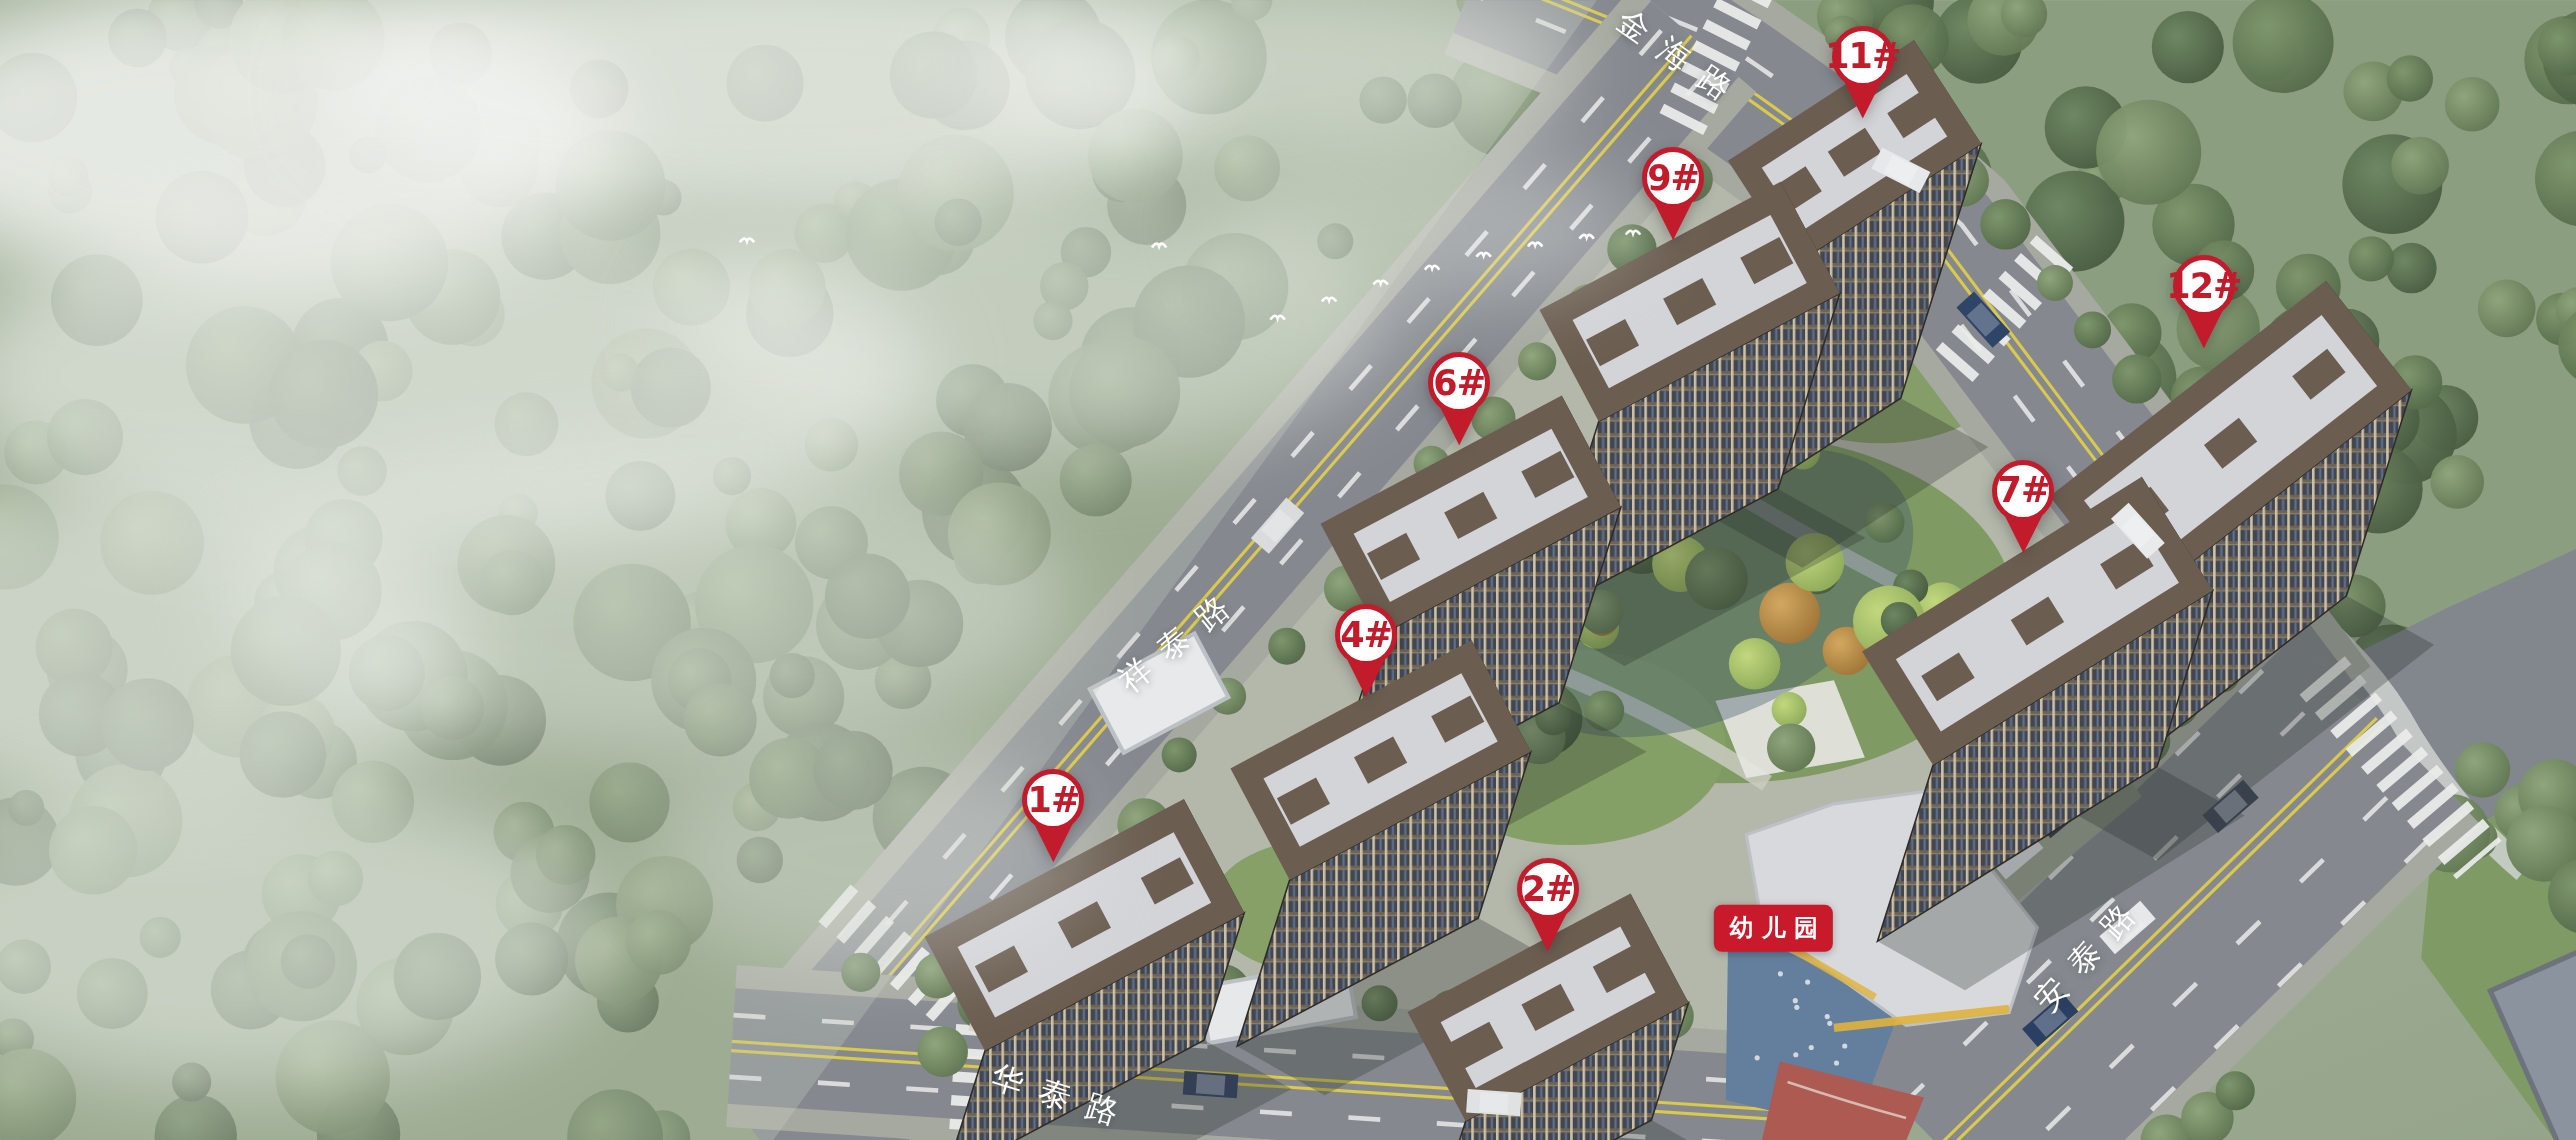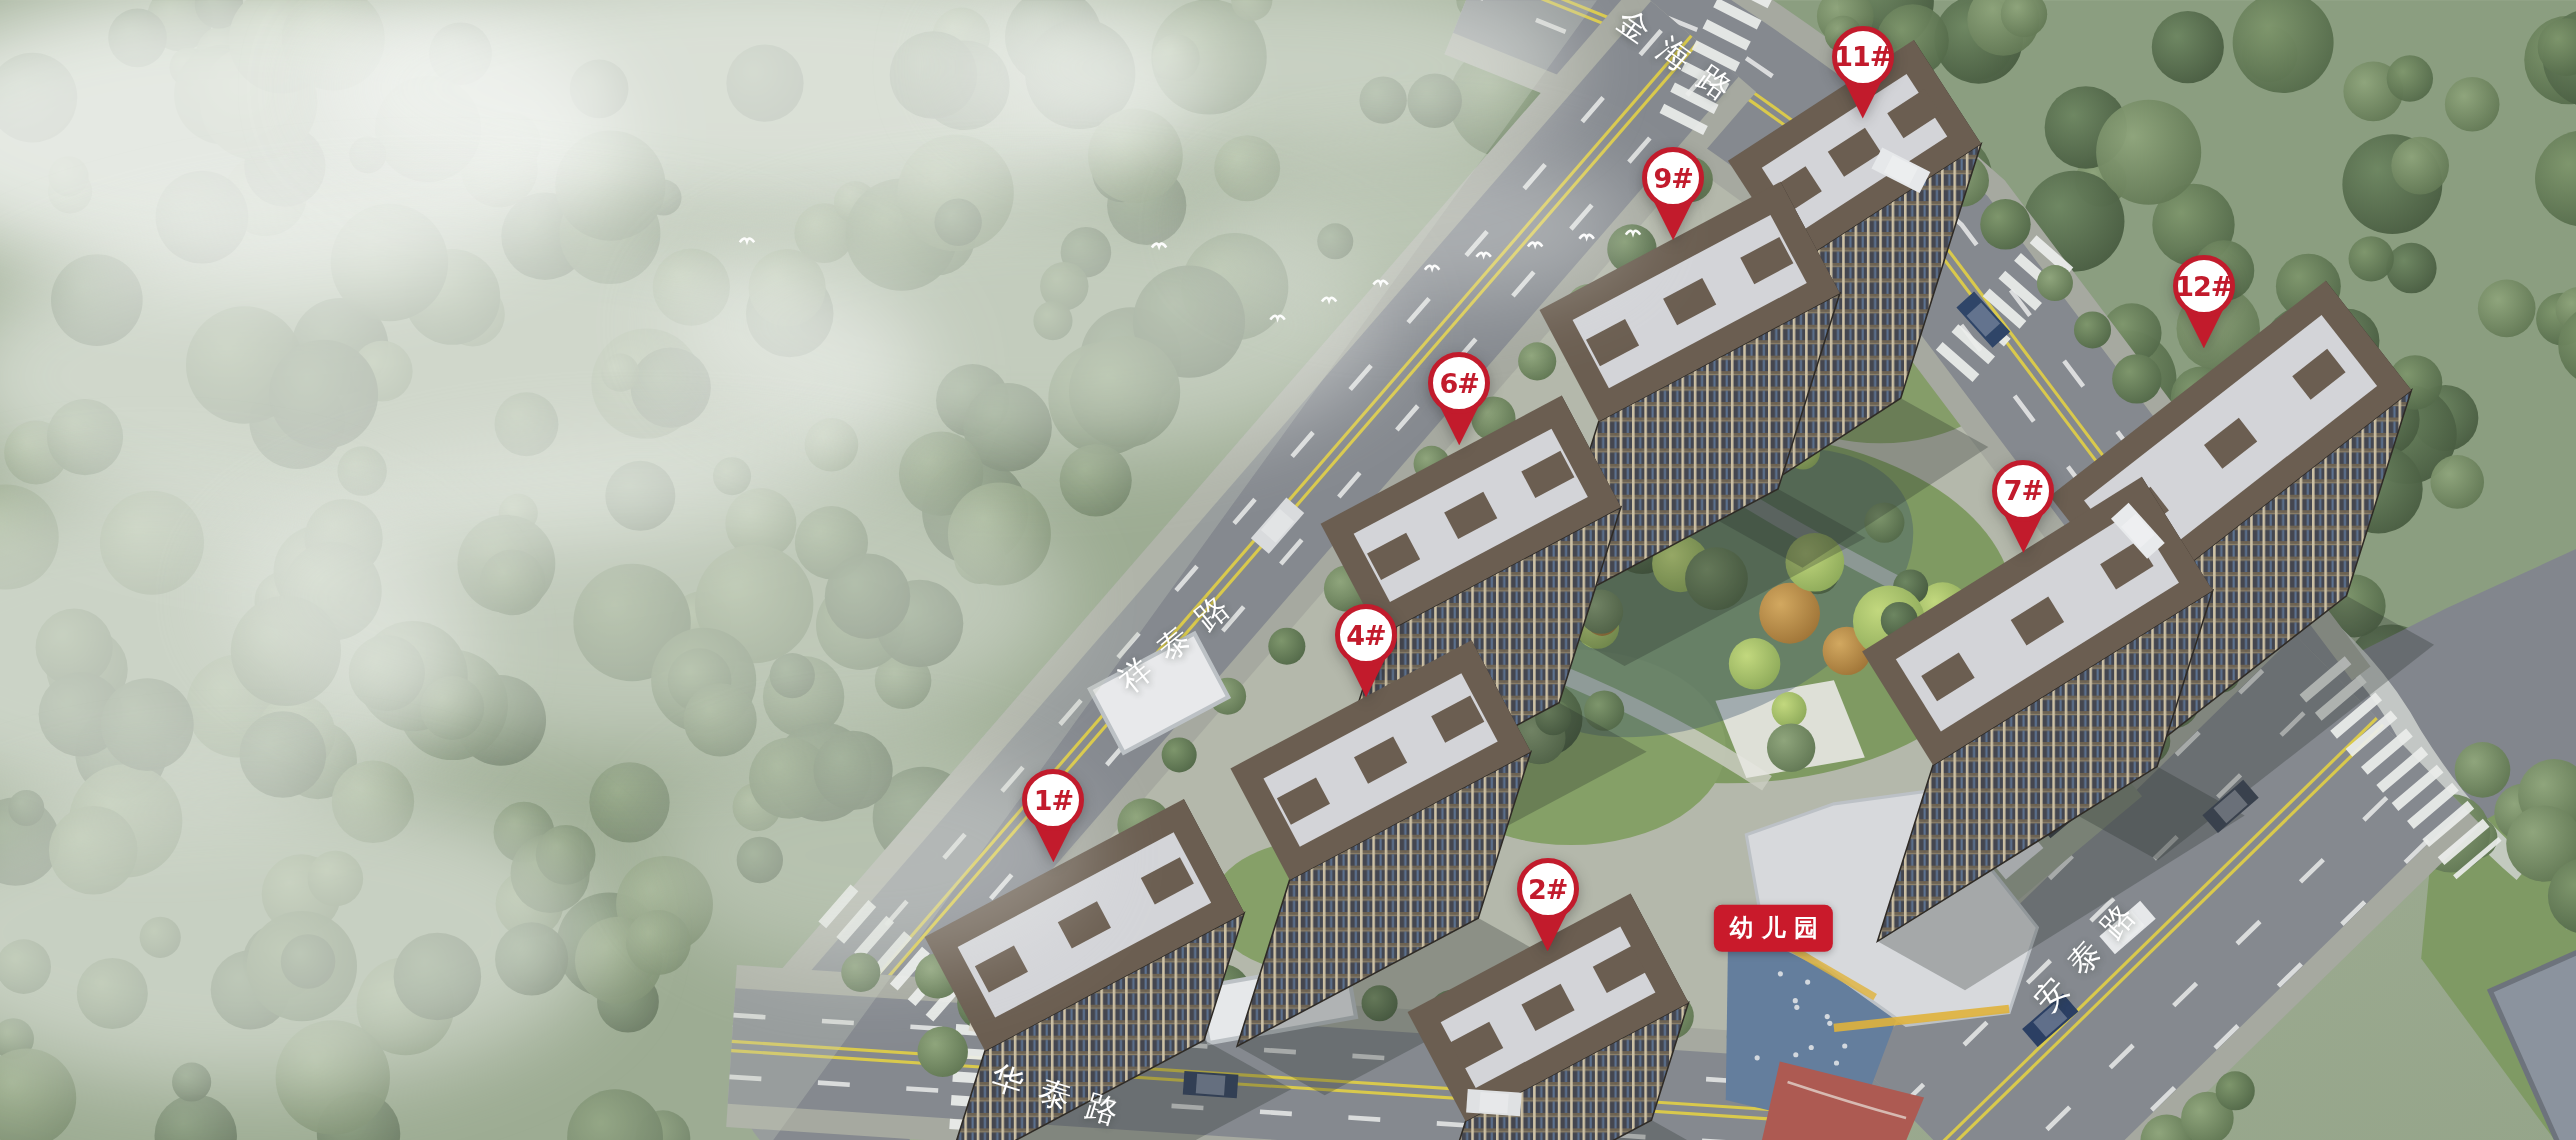--- a/index.html
+++ b/index.html
@@ -6,21 +6,21 @@
   .stage{position:relative;width:2789px;height:1141px;overflow:hidden;
          font-family:"DejaVu Sans","Liberation Sans",sans-serif;}
   #scene{position:absolute;left:0;top:0;display:block;}
   .overlay{position:absolute;left:0;top:0;width:100%;height:100%;}
   .pin{position:absolute;width:64px;height:94px;transform:translate(-50%,-100%);
        filter:drop-shadow(0 4.1px 6.2px rgba(20,20,20,.30));}
   .pin-circle{position:absolute;top:0;left:50%;transform:translateX(-50%);
        width:62px;height:62px;background:#fff;border:5.2px solid var(--red,#C21B2C);
        border-radius:50%;box-sizing:border-box;display:flex;align-items:center;
        justify-content:center;z-index:2;}
-  .pin-label{font-size:27px;font-weight:bold;color:var(--red,#C21B2C);letter-spacing:-1px;line-height:1;}
+  .pin-label{font-size:35px;font-weight:bold;color:var(--red,#C21B2C);letter-spacing:-1px;line-height:1;}
   .pin-tail{position:absolute;top:52px;left:50%;transform:translateX(-50%);
        width:41px;height:41px;background:var(--red,#C21B2C);
        clip-path:polygon(0 0,100% 0,50% 100%);z-index:1;}
   .road-label{position:absolute;color:#fff;font-size:32px;letter-spacing:17.5px;white-space:nowrap;
        text-shadow:0 1.5px 6.2px rgba(50,60,50,.45);}
   .badge{position:absolute;background:var(--red,#C21B2C);color:#fff;font-size:24px;font-weight:bold;
        letter-spacing:8.2px;padding:7.2px 6.2px 7.2px 15.5px;border-radius:8.2px;
        transform:translate(-50%,-50%);white-space:nowrap;box-shadow:0 2.1px 7.2px rgba(0,0,0,.25);font-family:Liberation Serif, serif;}
 </style>
 </head>

